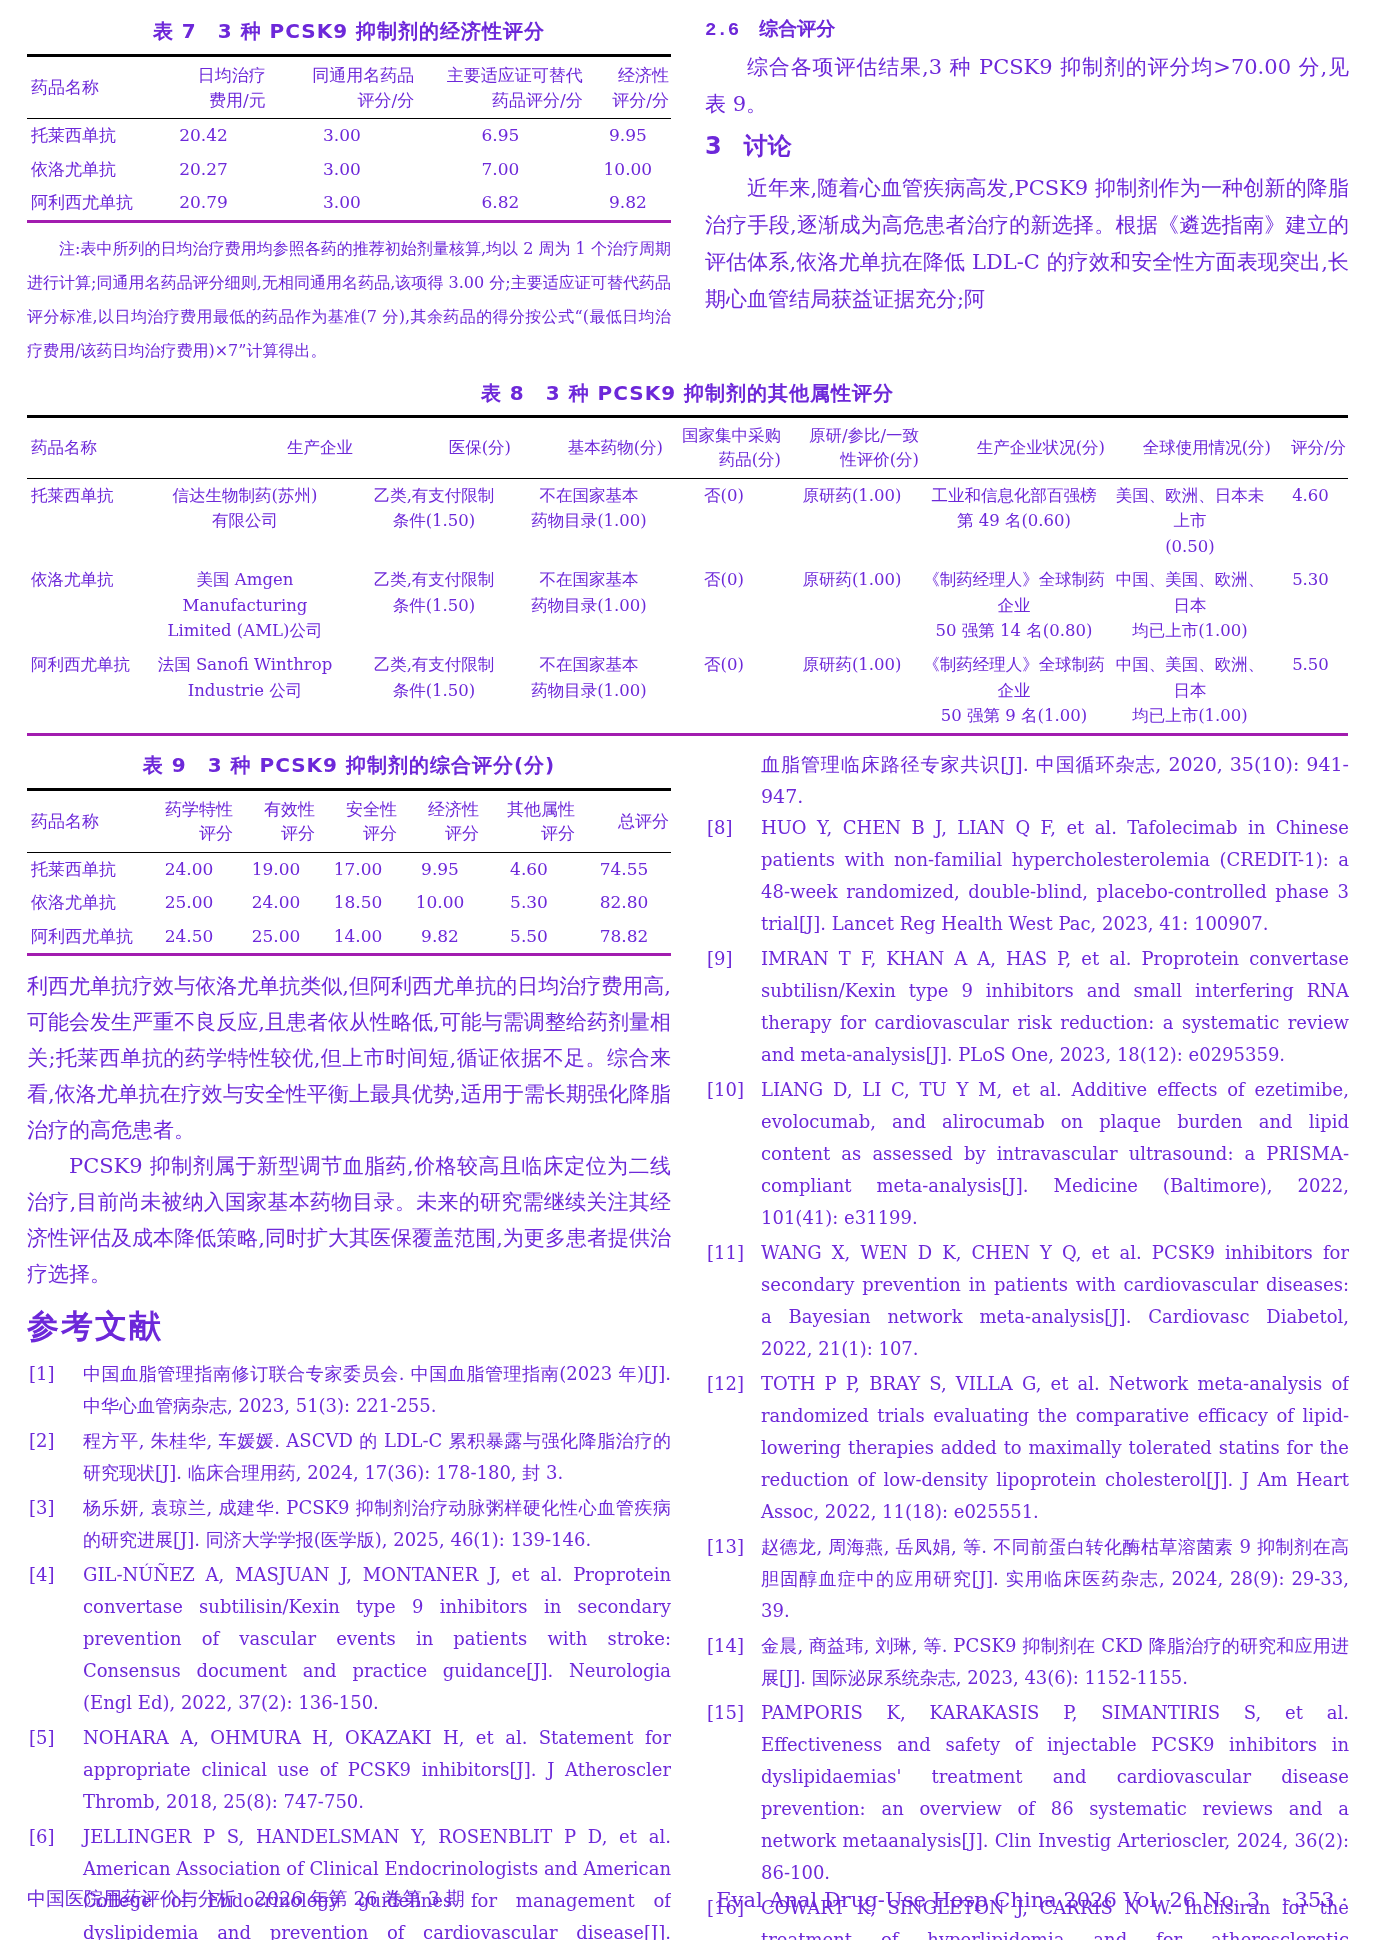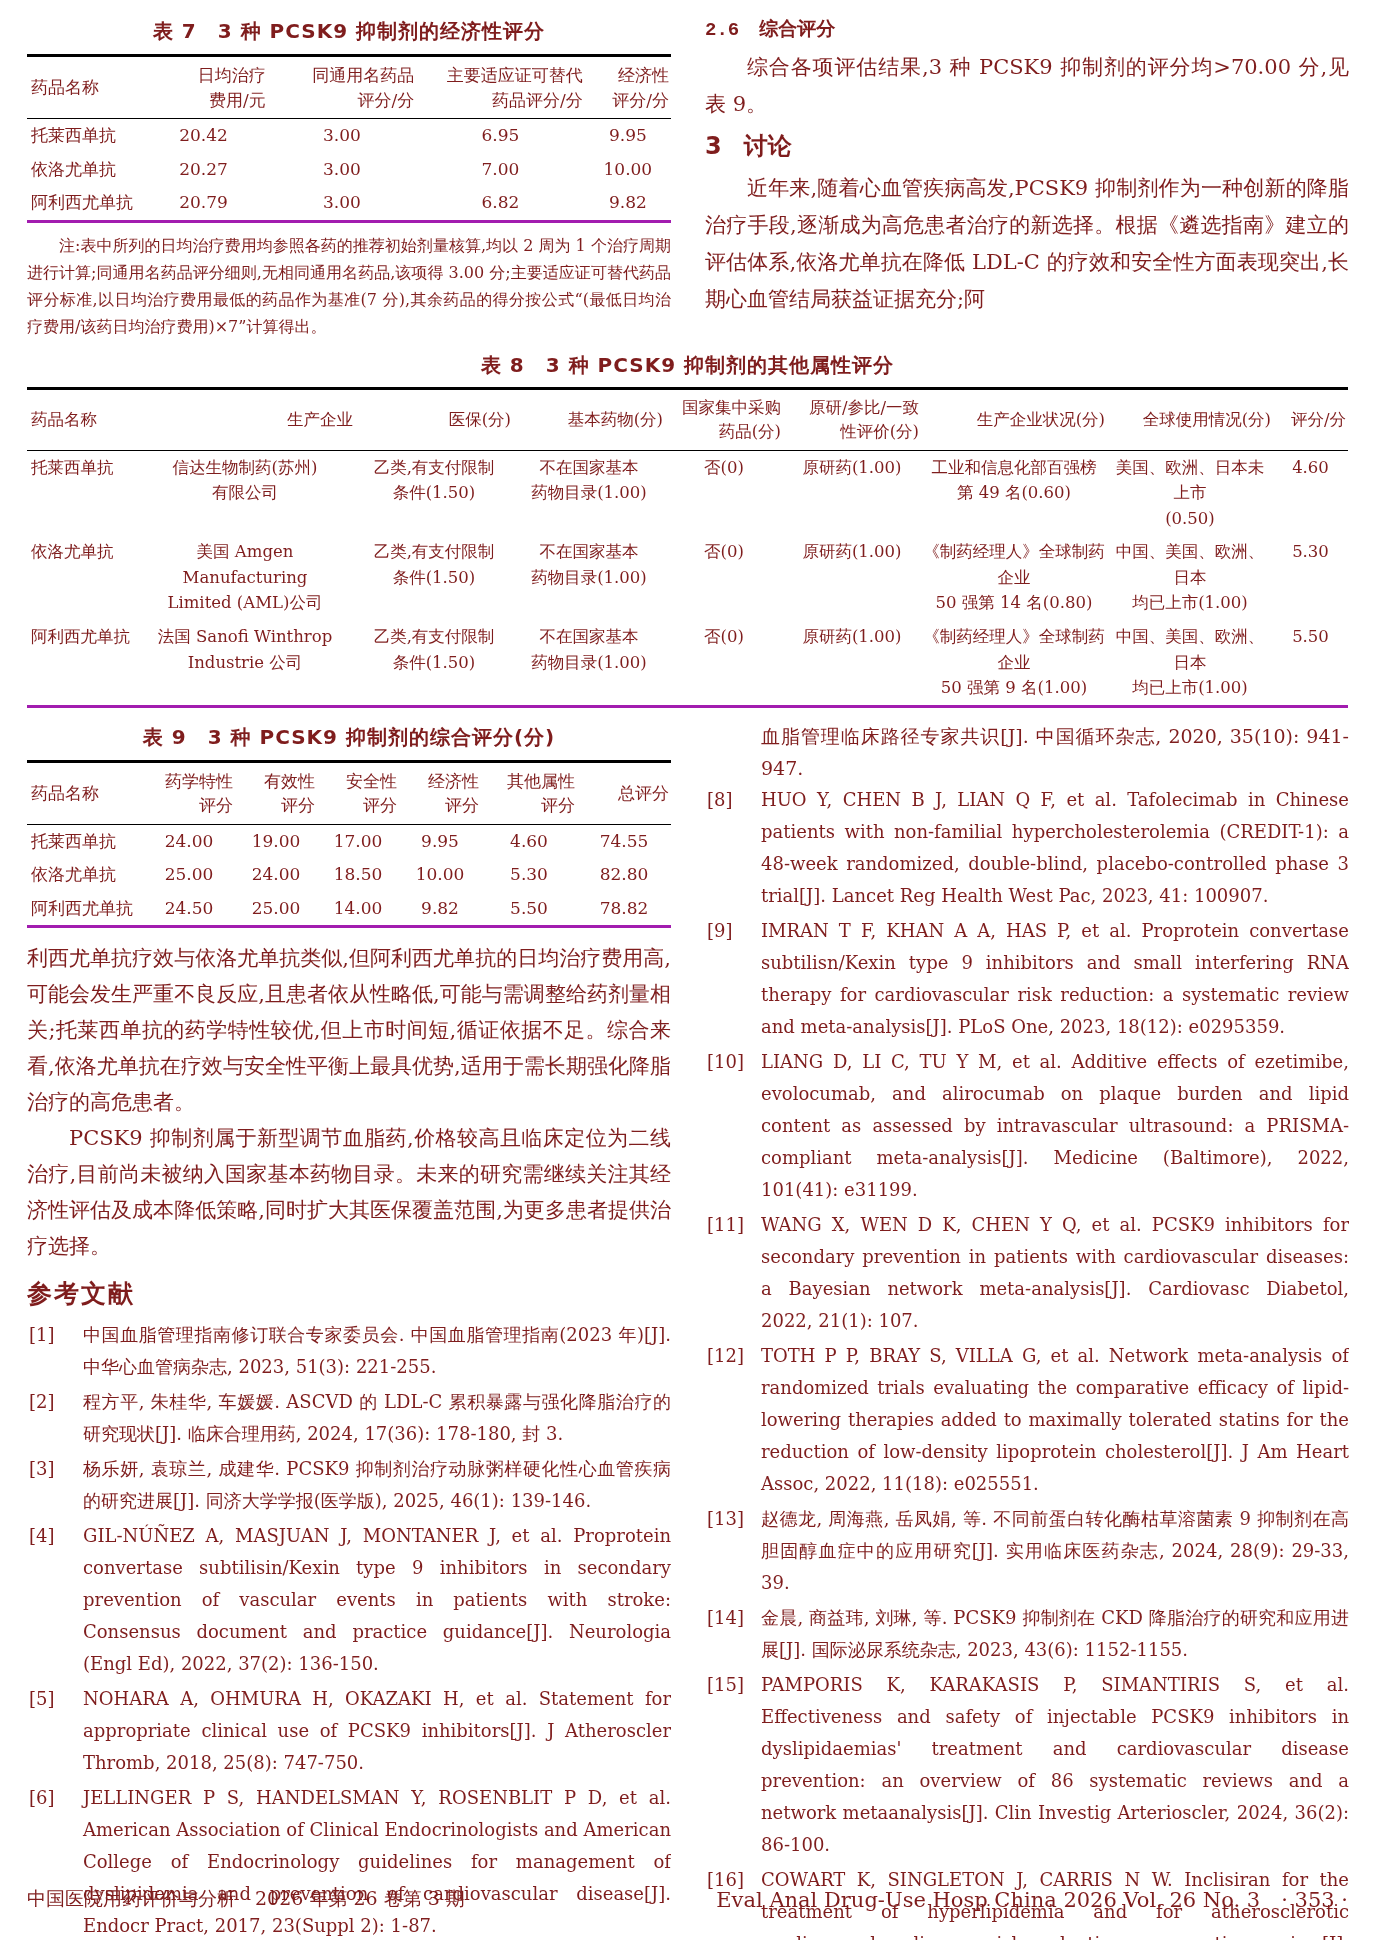--- a/index.html
+++ b/index.html
@@ -1,19 +1,19 @@
 <!DOCTYPE html>
 <html><head>
 <meta charset="utf-8">
 <style>
   * { margin:0; padding:0; box-sizing:border-box; }
   html,body { background:#ffffff; }
   .page {
     width:1375px; height:1940px; position:relative; overflow:hidden;
-    background:#ffffff; color:#7f1d1d;
+    background:#ffffff; color:#6d28d9;
     padding:16px 27px 0 27px;
     font-family:"DejaVu Serif","Liberation Serif",serif;
   }
   .hd { font-family:"DejaVu Sans","Liberation Sans",sans-serif; font-weight:bold; }
 
   
   .top-row { display:flex; gap:34px; align-items:flex-start; }
   .tcol { width:644px; flex:0 0 644px; }
 
   .tbl-title { text-align:center; font-size:20px; margin:2px 0 9px 0; letter-spacing:1px; }
@@ -22,21 +22,21 @@
   thead th {
     border-bottom:1.5px solid #000; font-weight:normal; font-size:17px;
     padding:6px 2px; vertical-align:middle; white-space:pre-line; line-height:1.45; text-align:right;
   }
   tbody td {
     font-size:17px; padding:4px 2px; text-align:center; vertical-align:top;
     white-space:pre-line; line-height:1.5;
   }
   th.c1, td.c1 { text-align:left; padding-left:4px; }
 
-  .note { font-size:16px; line-height:27px; text-align:justify; text-indent:2em; margin-top:9px; }
+  .note { font-size:16px; line-height:34px; text-align:justify; text-indent:2em; margin-top:9px; }
 
   
   .sec-h2 { font-size:19px; margin:0 0 7px 0;font-family:Liberation Mono, monospace; }
   .sec-h2 .snum { margin-right:20px; }
   .sec-h1 { font-size:24px; margin:7px 0 8px 0; }
   .sec-h1 .snum { margin-right:22px; }
   .para { font-size:21px; line-height:37px; text-align:justify; text-indent:2em; }
 
   
   .table8-sec { margin-top:12px; }
@@ -47,21 +47,21 @@
   
   .bottom-row { display:flex; gap:34px; margin-top:12px; align-items:flex-start; }
   .bcol { width:644px; flex:0 0 644px; height:1272px; overflow:hidden; }
 
   .t9-sec .tbl-title { margin-top:4px; }
 
   .disc { margin-top:12px; }
   .disc p { font-size:21px; line-height:36px; text-align:justify; }
   .disc p.indent { text-indent:2em; }
 
-  .refs-heading { font-size:25px; margin:13px 0 9px 0; letter-spacing:2px; }
+  .refs-heading { font-size:32px; margin:13px 0 9px 0; letter-spacing:2px; }
 
   .ref { position:relative; padding-left:56px; font-size:18px; line-height:32px; text-align:justify; margin-bottom:3px; }
   .ref .rnum { position:absolute; left:2px; top:0; }
   .cont { padding-left:56px; font-size:19px; line-height:32px; text-align:justify; }
 
   .footer-left  { position:absolute; left:27px;  top:1886px; font-size:19px; }
   .footer-right { position:absolute; right:27px; top:1886px; font-size:21px;text-align:center; }
 </style>
 </head>
 <body>

